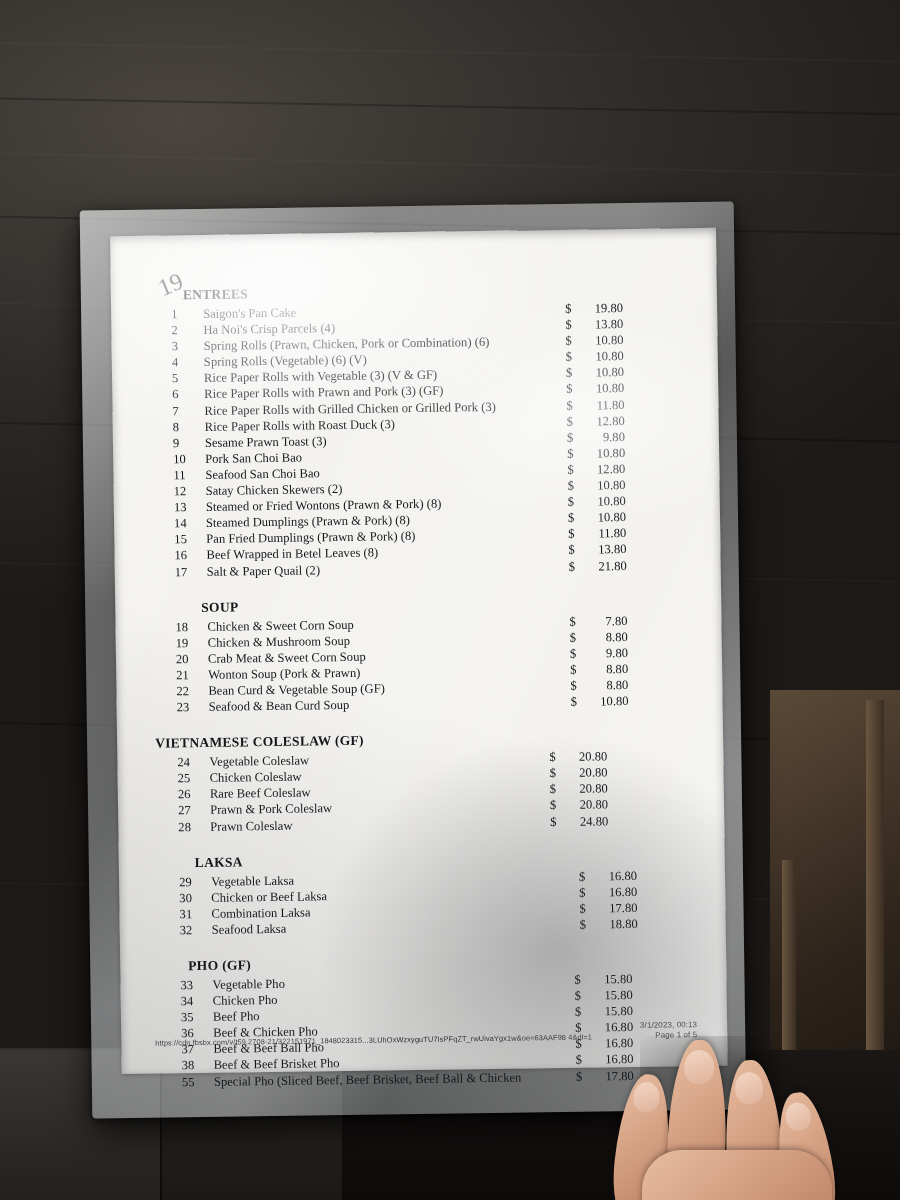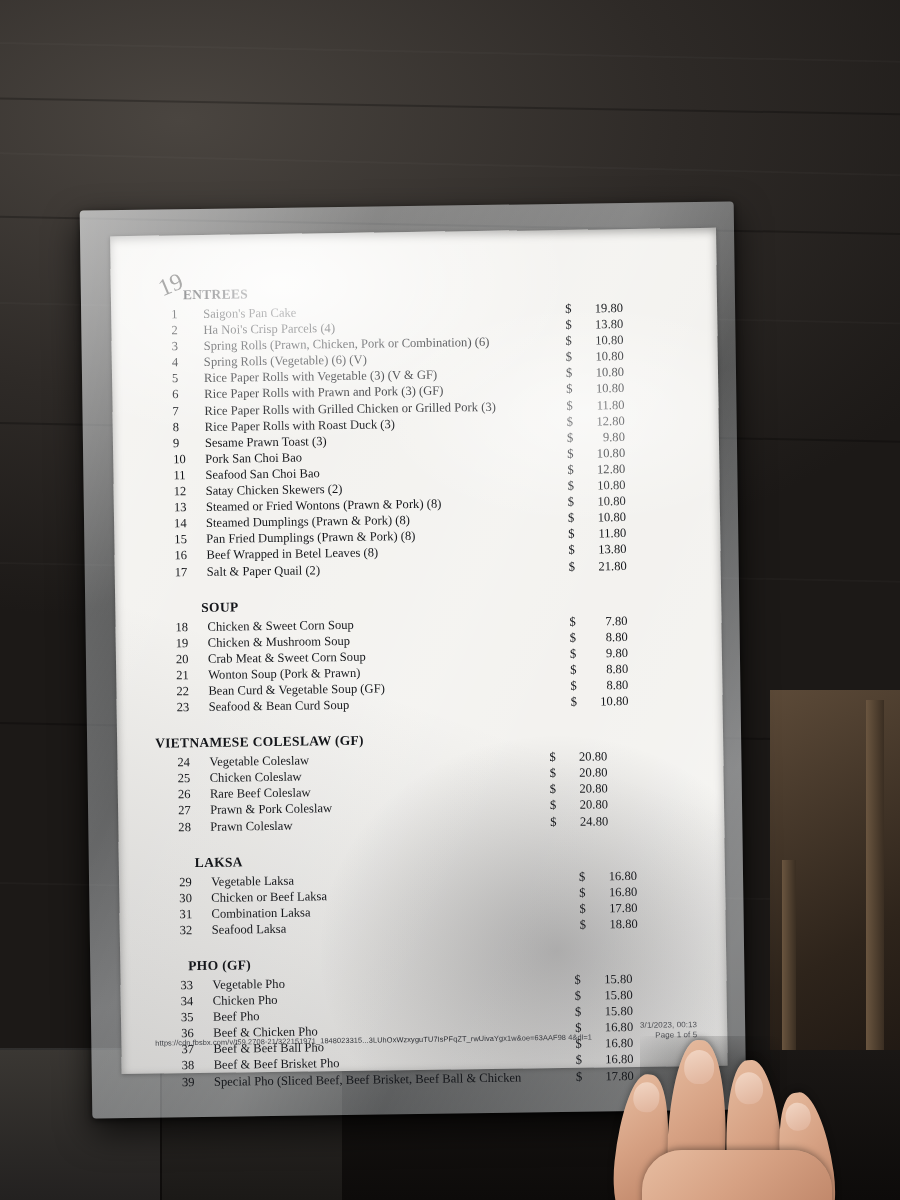--- a/index.html
+++ b/index.html
@@ -454,21 +454,21 @@
               <span class="num">37</span>
               <span class="name">Beef &amp; Beef Ball Pho</span>
               <span class="price-col"><span class="cur">$</span><span class="amt">16.80</span></span>
             </div>
           <div class="row">
               <span class="num">38</span>
               <span class="name">Beef &amp; Beef Brisket Pho</span>
               <span class="price-col"><span class="cur">$</span><span class="amt">16.80</span></span>
             </div>
           <div class="row">
-              <span class="num">39</span>
+              <span class="num">55</span>
               <span class="name">Special Pho (Sliced Beef, Beef Brisket, Beef Ball &amp; Chicken</span>
               <span class="price-col"><span class="cur">$</span><span class="amt">17.80</span></span>
             </div>
         </div>
 
       </div>
 
       <div class="footer">
         <div>https://cdn.fbsbx.com/v/t59.2708-21/322151971_1848023315...3LUhOxWzxyguTU7IsPFqZT_rwUivaYgx1w&amp;oe=63AAF98 4&amp;dl=1</div>
         <div class="footer-right">

